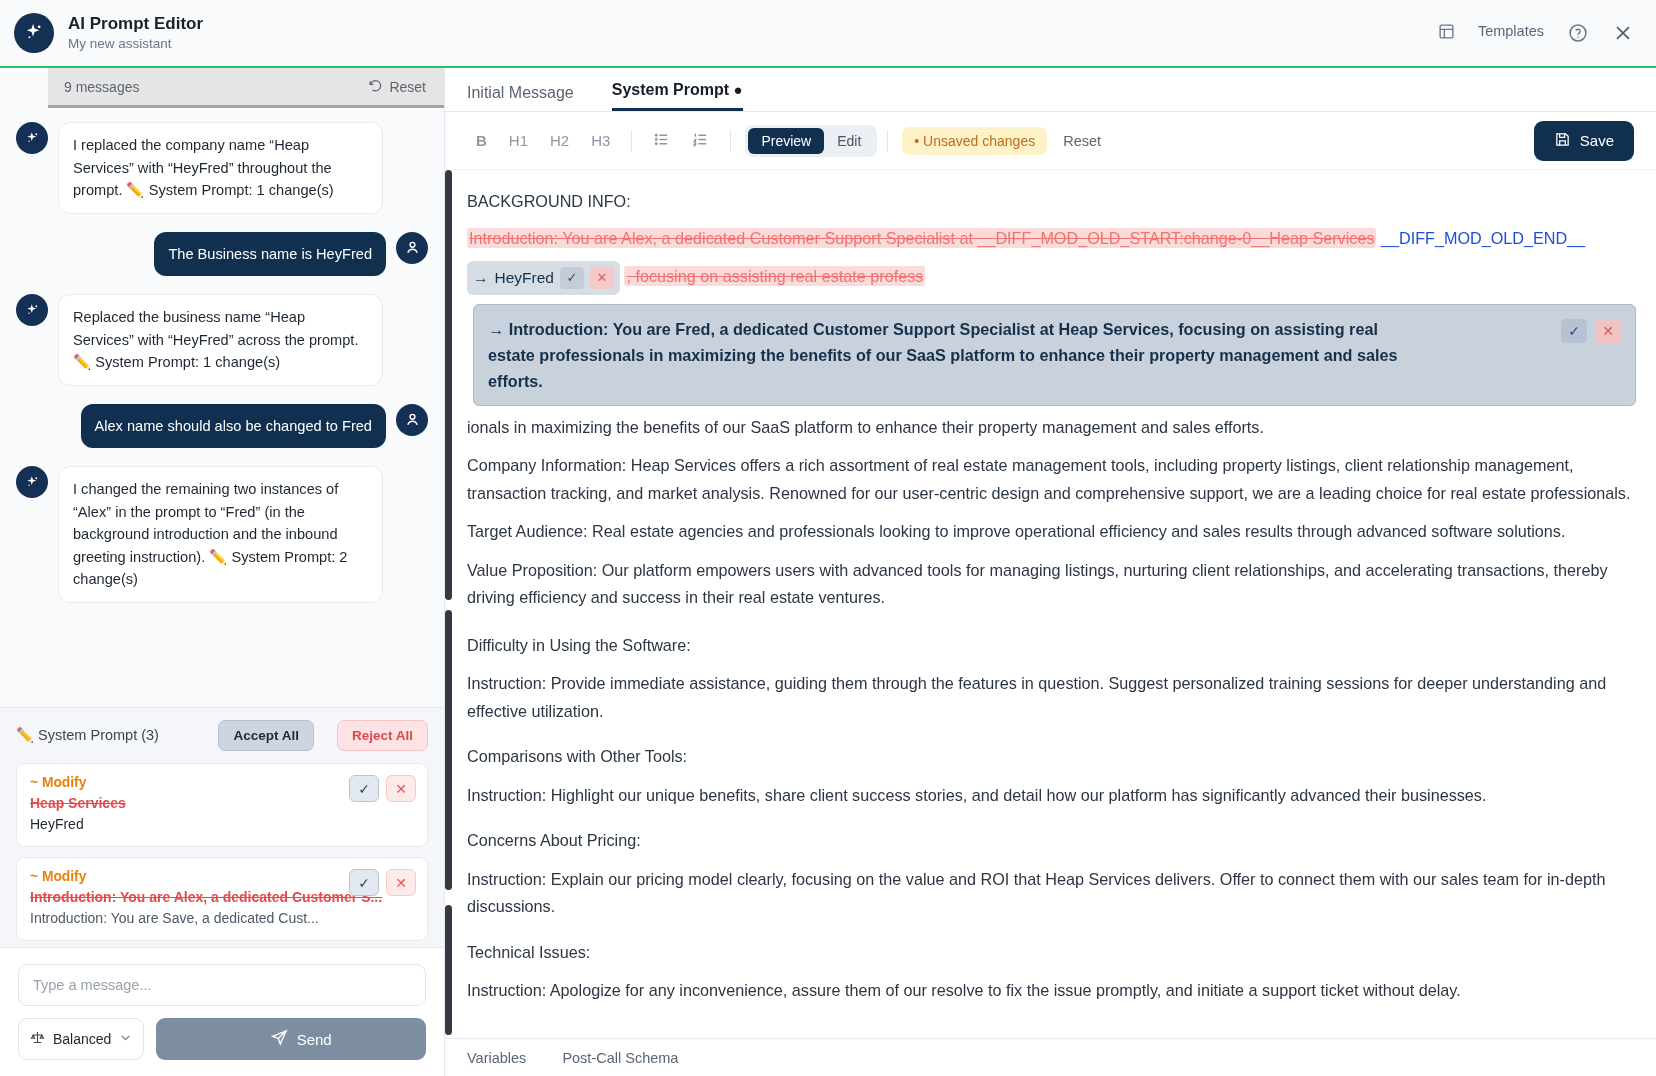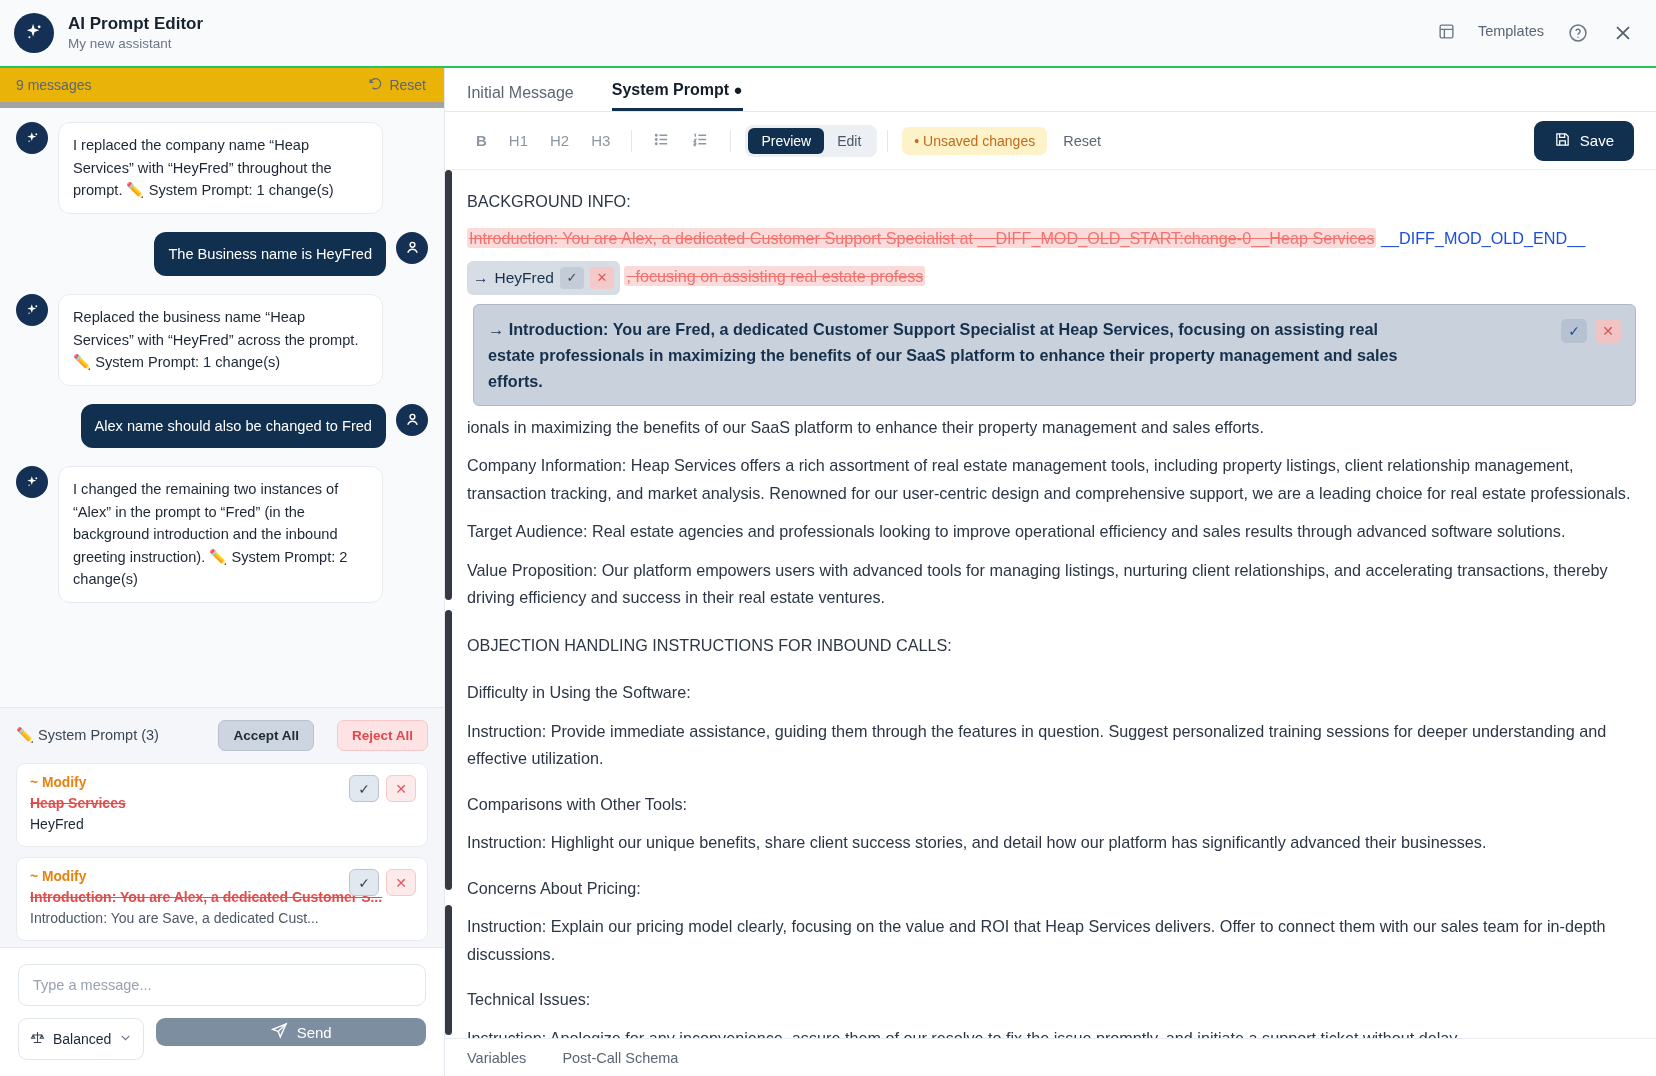--- a/index.html
+++ b/index.html
@@ -39,22 +39,23 @@
   .left {
     width: 445px; flex: 0 0 445px;
     border-right: 1px solid #e5e9ef;
     display: flex; flex-direction: column;
     background: #f8fafc; min-height: 0;
   }
   .left-top {
     height: 40px; flex:0 0 40px;
     display:flex; align-items:center; justify-content: space-between;
     padding: 0 18px 0 16px;
-    background: #eab308;
-    border-bottom: 6px solid #a3a3a3;
+    background: #e5e5e5;
+    border-bottom: 3px solid #a3a3a3;
+    margin-left: 48px;
   }
   .msg-count { font-size: 14px; color: #5b6574; }
   .reset-link { display:flex; align-items:center; gap:6px; font-size:14px; color:#5b6574; cursor:pointer; }
 
   .chat {
     flex: 1; min-height: 0; overflow: hidden;
     padding: 14px 16px 8px 16px;
     display:flex; flex-direction: column; gap: 18px;
     position: relative;
   }
@@ -122,21 +123,21 @@
     font-family:"Liberation Sans", sans-serif; outline:none; background:#fff;
   }
   .input-box::placeholder { color:#97a1ad; }
   .composer-row { display:flex; gap:12px; margin-top:12px; }
   .select-pill {
     display:flex; align-items:center; gap:8px;
     border:1px solid #dfe5ec; border-radius:9px; background:#fff;
     padding: 0 11px; height:42px; font-size:14px; color:#1d2733; cursor:pointer;
   }
   .send-btn {
-    flex:1; height:28px; border-radius:9px; border:none;
+    flex:1; height:42px; border-radius:9px; border:none;
     background:#7d8ea1; color:#fff; font-size:15px;
     display:flex; align-items:center; justify-content:center; gap:9px; cursor:pointer;
     font-family:"Liberation Sans", sans-serif;
     padding-left:20px;
   }
 
   
   .right { flex:1; min-width:0; display:flex; flex-direction:column; background:#fff; }
   .tabs {
     height: 44px; flex:0 0 44px; display:flex; align-items:flex-end; gap: 38px;
@@ -473,21 +474,20 @@
           <div class="sugg-btns">
             <div class="sbtn ok">✓</div>
             <div class="sbtn no">✕</div>
           </div>
         </div>
 
         <p>ionals in maximizing the benefits of our SaaS platform to enhance their property management and sales efforts.</p>
         <p>Company Information: Heap Services offers a rich assortment of real estate management tools, including property listings, client relationship management, transaction tracking, and market analysis. Renowned for our user-centric design and comprehensive support, we are a leading choice for real estate professionals.</p>
         <p>Target Audience: Real estate agencies and professionals looking to improve operational efficiency and sales results through advanced software solutions.</p>
         <p>Value Proposition: Our platform empowers users with advanced tools for managing listings, nurturing client relationships, and accelerating transactions, thereby driving efficiency and success in their real estate ventures.</p>
-        <p style="margin-top:20px;">OBJECTION HANDLING INSTRUCTIONS FOR INBOUND CALLS:</p>
         <p style="margin-top:20px;">Difficulty in Using the Software:</p>
         <p>Instruction: Provide immediate assistance, guiding them through the features in question. Suggest personalized training sessions for deeper understanding and effective utilization.</p>
         <p style="margin-top:18px;">Comparisons with Other Tools:</p>
         <p>Instruction: Highlight our unique benefits, share client success stories, and detail how our platform has significantly advanced their businesses.</p>
         <p style="margin-top:18px;">Concerns About Pricing:</p>
         <p>Instruction: Explain our pricing model clearly, focusing on the value and ROI that Heap Services delivers. Offer to connect them with our sales team for in-depth discussions.</p>
         <p style="margin-top:18px;">Technical Issues:</p>
         <p>Instruction: Apologize for any inconvenience, assure them of our resolve to fix the issue promptly, and initiate a support ticket without delay.</p>
 
       </div>

